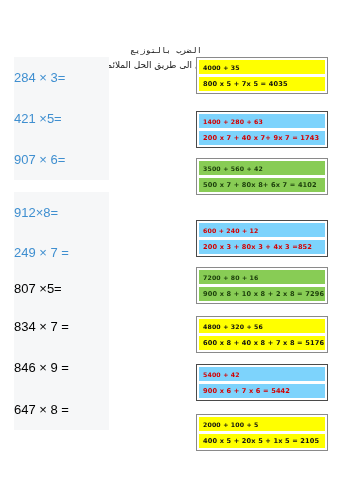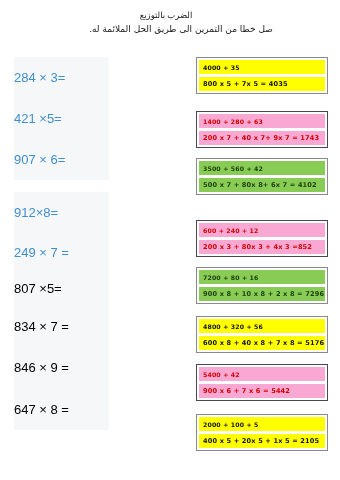--- a/index.html
+++ b/index.html
@@ -12,25 +12,26 @@
   }
   .sheet{position:relative;width:340px;height:480px;}
 
   
   .header{
     position:absolute;left:0;top:8px;width:340px;
     text-align:center;
     direction:rtl;
   }
   .header .line1{
-    font-family:Liberation Serif, serif;
+    font-family:Liberation Mono, monospace;
     font-size:8.5px;color:#1a1a1a;
     line-height:14px;
     letter-spacing:.2px;
     padding-right:8px;
+    margin-top:36px;
   }
   .header .line2{
     font-family:"DejaVu Sans", sans-serif;
     font-size:9px;color:#1a1a1a;
     line-height:15px;
     padding-right:6px;
     padding-left:28px;
   }
 
   
@@ -83,21 +84,21 @@
   .card .row.r2 span{font-size:6.6px;}
 
   
   .card.yellow .row{background:#ffff00;}
   .card.yellow .row span{color:#111111;}
 
   .card.green .row{background:#88cc55;}
   .card.green .row span{color:#1b3d0b;}
 
   .card.red{border:1px solid #4a4a4a;}
-  .card.red .row{background:#f9a8d4;}
+  .card.red .row{background:#7dd3fc;}
   .card.red .row span{color:#d40000;}
 
   
   .sp-a{height:15px;}
   .sp-b{height:16px;}
   .sp-c{height:12px;}
   .sp-d{height:8px;}
   .sp-e{height:7px;}
   .sp-f{height:10px;}
   .sp-g{height:9px;}

